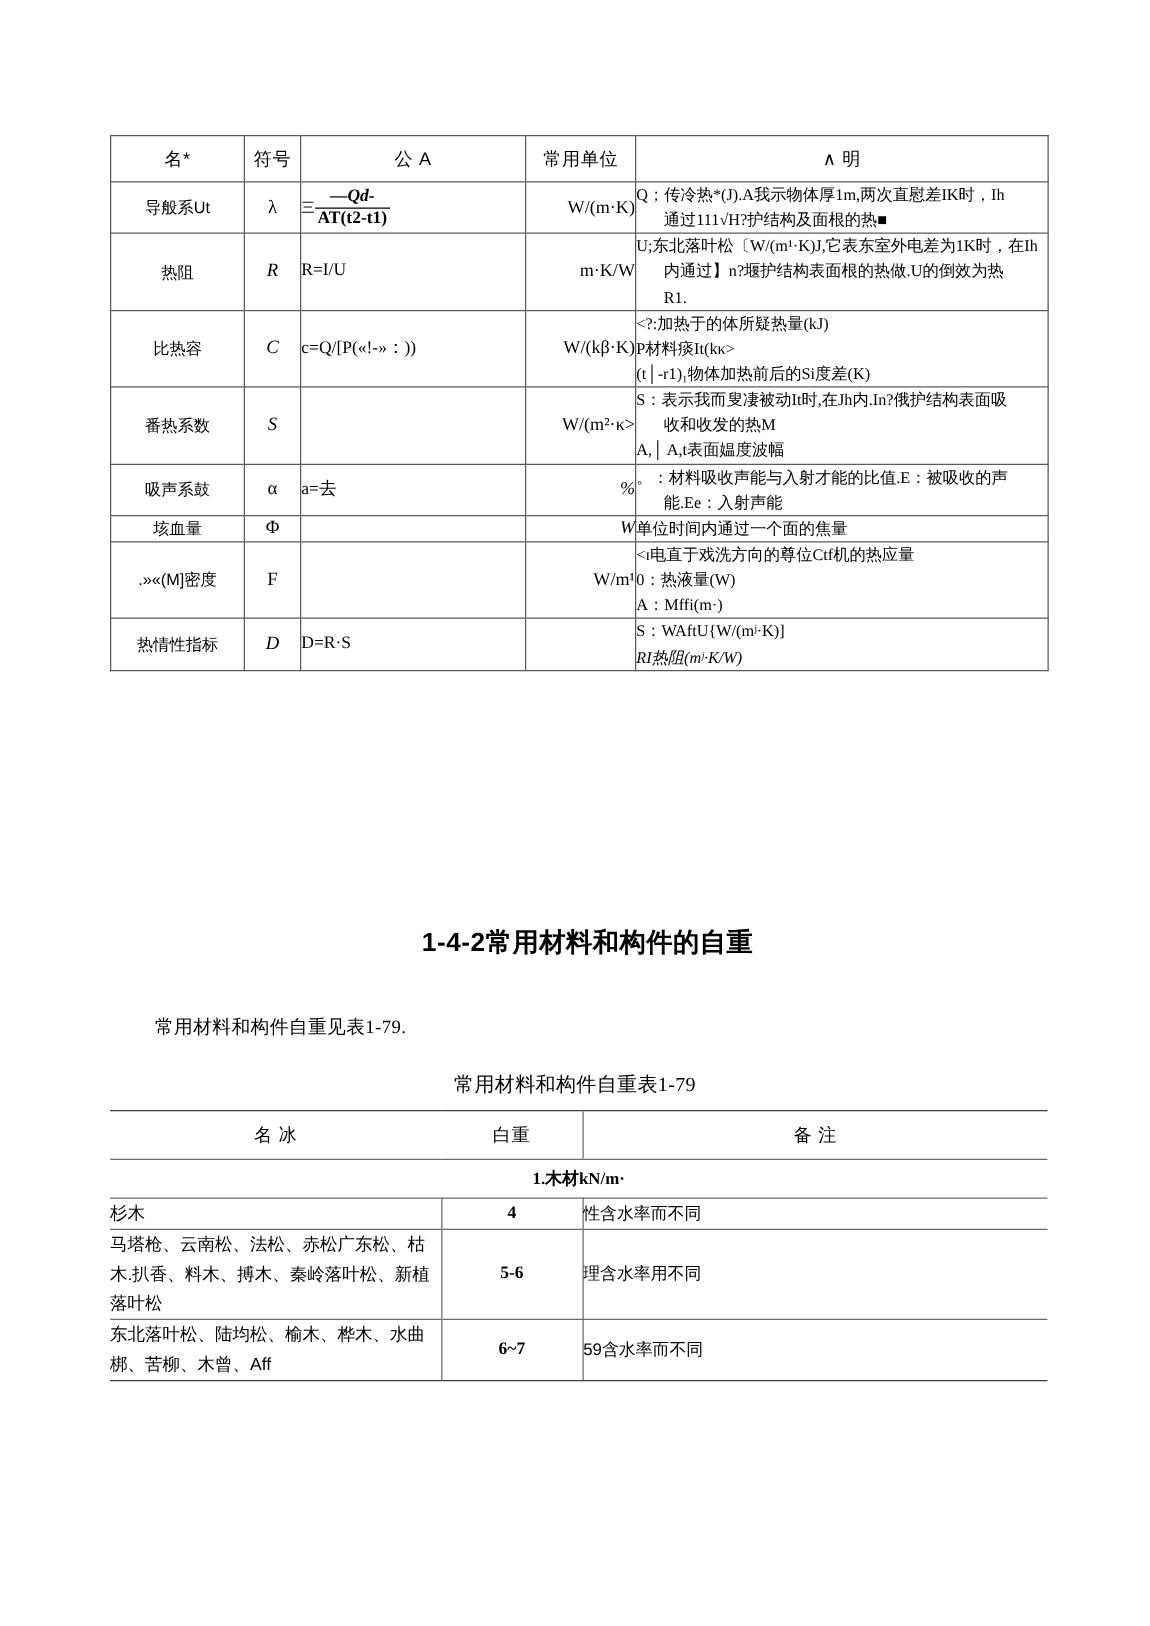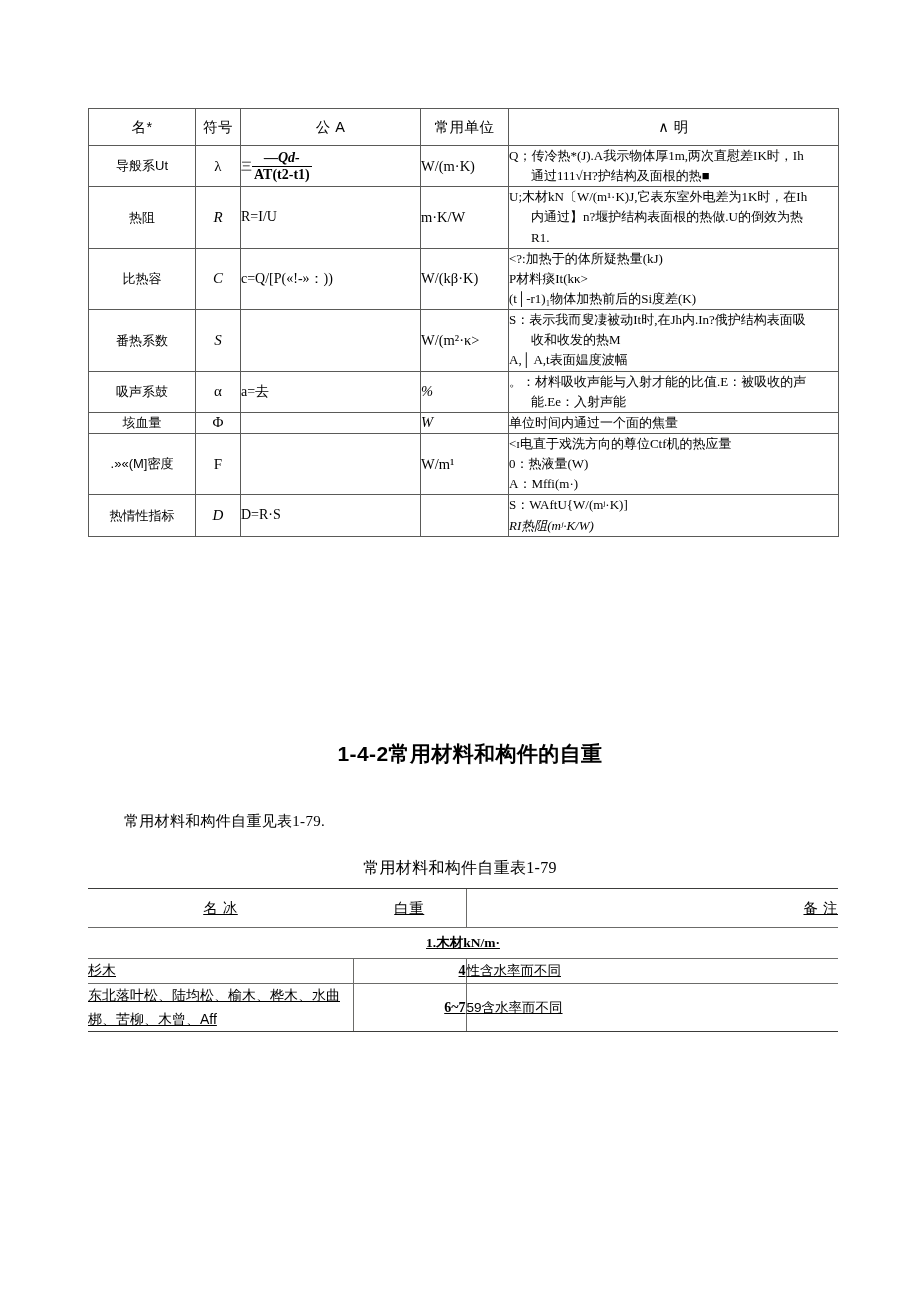--- a/index.html
+++ b/index.html
@@ -81,21 +81,21 @@
   .frac {
     display: inline-block;
     vertical-align: middle;
     text-align: center;
     line-height: 1.15;
     font-weight: bold;
   }
   .frac .num { display:block; border-bottom: 1.5px solid #000; padding: 0 2px; font-style: italic; }
   .frac .den { display:block; padding: 0 2px; }
   .cell-unit {
-    text-align: left;
+    text-align: right;
     font-family: "Liberation Serif", "DejaVu Serif", serif;
     font-size: 14.5px;
     font-weight: bold;
     margin-left: 22px;
   }
   .cell-unit.ital { font-style: italic; }
   .cell-desc {
     font-family: "Liberation Serif", "DejaVu Serif", serif;
     font-size: 13px;
     font-weight: bold;
@@ -140,36 +140,35 @@
     position: absolute;
     left: 88px;
     top: 888px;
     width: 750px;
   }
   table.t2 {
     border-collapse: collapse;
     width: 750px;
     table-layout: fixed;
     font-family: "Liberation Sans", "DejaVu Sans", sans-serif;
-    text-decoration: underline;
   }
   table.t2 td {
     padding: 0;
     vertical-align: middle;
     border-left: none;
     border-right: none;
   }
   .d-name { width: 265px; }
   .d-wt   { width: 113px; }
   .d-note { width: 372px; }
 
   .t2 .row-top td   { border-top: 1.6px solid #3c3c3a; }
   .t2 .row-bot td   { border-bottom: 1.6px solid #3c3c3a; }
   .t2 .rule td      { border-bottom: 1px solid #6b6b69; }
-  .t2 .vl-l  { border-left: 1px solid #6b6b69 !important; text-align: right; }
+  .t2 .vl-l  { border-left: 1px solid #6b6b69 !important; }
   .t2 .vl-r  { border-right: 1px solid #6b6b69 !important; }
 
   .t2-hdr td {
     text-align: center;
     height: 38px;
     font-size: 14.5px;
     letter-spacing: 0.5px;
   }
   .t2-group td {
     text-align: center;
@@ -232,21 +231,21 @@
             <span class="ln ind">通过111√H?护结构及面根的热■</span>
           </td>
         </tr>
 
         <tr>
           <td class="cell-name">热阻</td>
           <td class="cell-sym">R</td>
           <td class="cell-form">R=I/U</td>
           <td class="cell-unit">m·K/W</td>
           <td class="cell-desc">
-            <span class="ln">U;木材kN〔W/(m¹·K)J,它表东室外电差为1K时，在Ih</span>
+            <span class="ln">U;东北落叶松〔W/(m¹·K)J,它表东室外电差为1K时，在Ih</span>
             <span class="ln ind">内通过】n?堰护结构表面根的热做.U的倒效为热</span>
             <span class="ln ind">R1.</span>
           </td>
         </tr>
 
         <tr>
           <td class="cell-name">比热容</td>
           <td class="cell-sym">C</td>
           <td class="cell-form">c=Q/[P(«!-»：))</td>
           <td class="cell-unit">W/(kβ·K)</td>
@@ -339,20 +338,25 @@
           <td colspan="3">1.木材kN/m·</td>
         </tr>
 
         <tr class="rule">
           <td class="cell-mat">杉木</td>
           <td class="cell-wt vl-l vl-r">4</td>
           <td class="cell-note">性含水率而不同</td>
         </tr>
 
 
+        <tr class="rule">
+          <td class="cell-mat">马塔枪、云南松、法松、赤松广东松、枯木.扒香、料木、搏木、秦岭落叶松、新植落叶松</td>
+          <td class="cell-wt vl-l vl-r">5-6</td>
+          <td class="cell-note">理含水率用不同</td>
+        </tr>
 
         <tr class="row-bot">
           <td class="cell-mat">东北落叶松、陆均松、榆木、桦木、水曲梆、苦柳、木曾、Aff</td>
           <td class="cell-wt vl-l vl-r">6~7</td>
           <td class="cell-note">59含水率而不同</td>
         </tr>
       </tbody>
     </table>
   </div>
 

